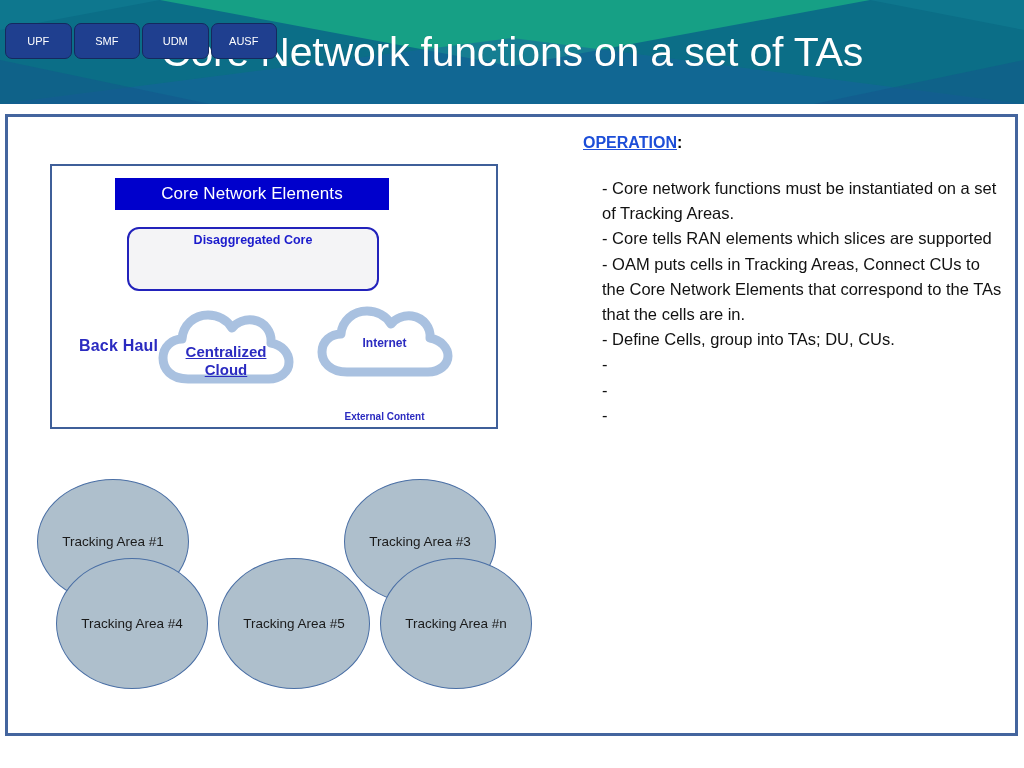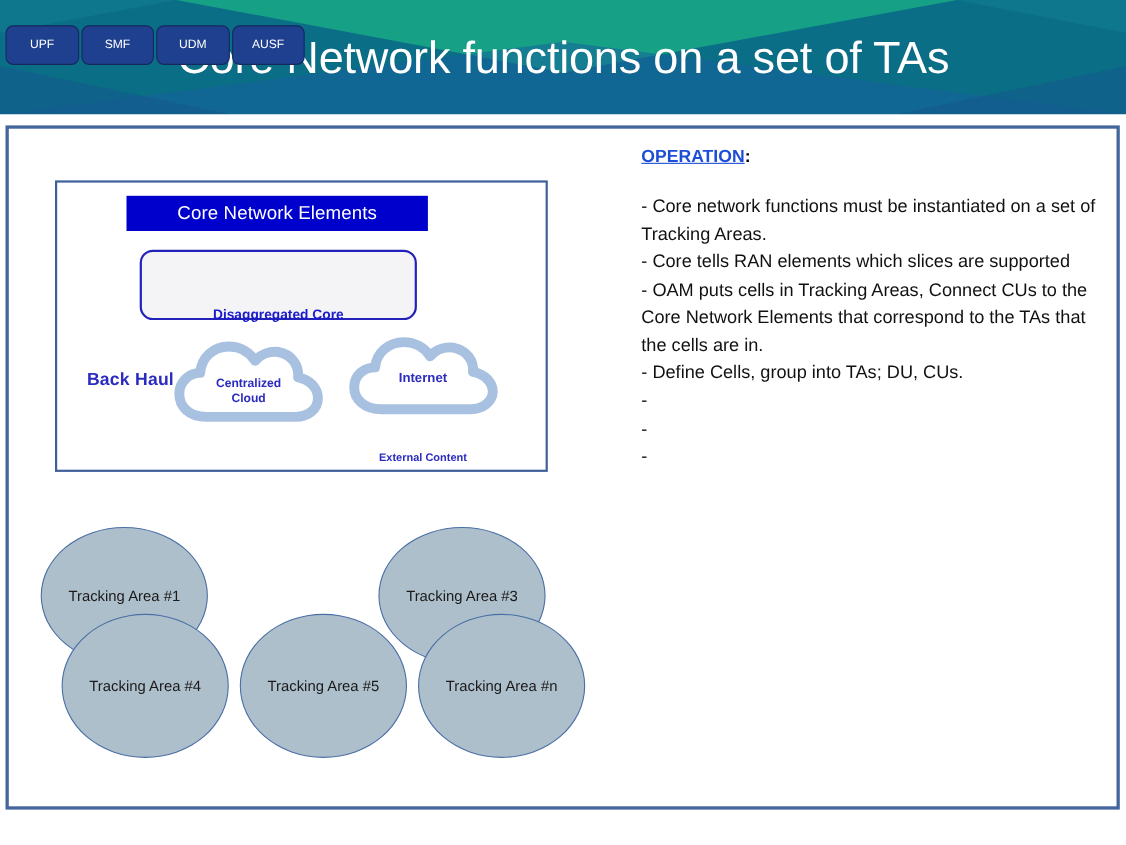--- a/index.html
+++ b/index.html
@@ -115,21 +115,20 @@
     background: #f4f4f6;
   }
   #disaggregated-core-label {
     position: absolute;
     left: 0; top: 4px;
     width: 100%;
     text-align: center;
     color: #1b1bcc;
     font-size: 12.5px;
     font-weight: bold;
-    margin-top: 46px;
   }
   #nf-row {
     position: absolute;
     left: 5px;
     top: 23px;
     width: 272px;
     height: 36px;
     display: flex;
     gap: 2px;
   }
@@ -164,21 +163,21 @@
   .cloud-text {
     position: absolute;
     left: 0;
     width: 100%;
     text-align: center;
     color: #2b2bc0;
     font-weight: bold;
     line-height: 1.22;
     pointer-events: none;
   }
-  #cloud-centralized .cloud-text { top: 38px; font-size: 11px; }
+  #cloud-centralized .cloud-text { top: 38px; font-size: 15px; text-decoration: underline; }
   #cloud-internet .cloud-text    { top: 32px; font-size: 12px; }
   #external-content-label {
     position: absolute;
     left: 316px;
     top: 383px;
     width: 137px;
     text-align: center;
     color: #2b2bc0;
     font-size: 10px;
     font-weight: bold;
@@ -200,20 +199,21 @@
     margin-bottom: 22px;
   }
   #operation-heading .op-word {
     color: #1d4ed8;
     text-decoration: underline;
   }
   #operation-body {
     font-size: 16.5px;
     color: #111111;
     line-height: 1.53;
+    margin-left: 19px;
   }
   #operation-body p { margin: 0; }
 
   
   #tracking-areas {
     position: absolute;
     left: 0; top: 0;
     width: 1024px;
     height: 768px;
     pointer-events: none;

